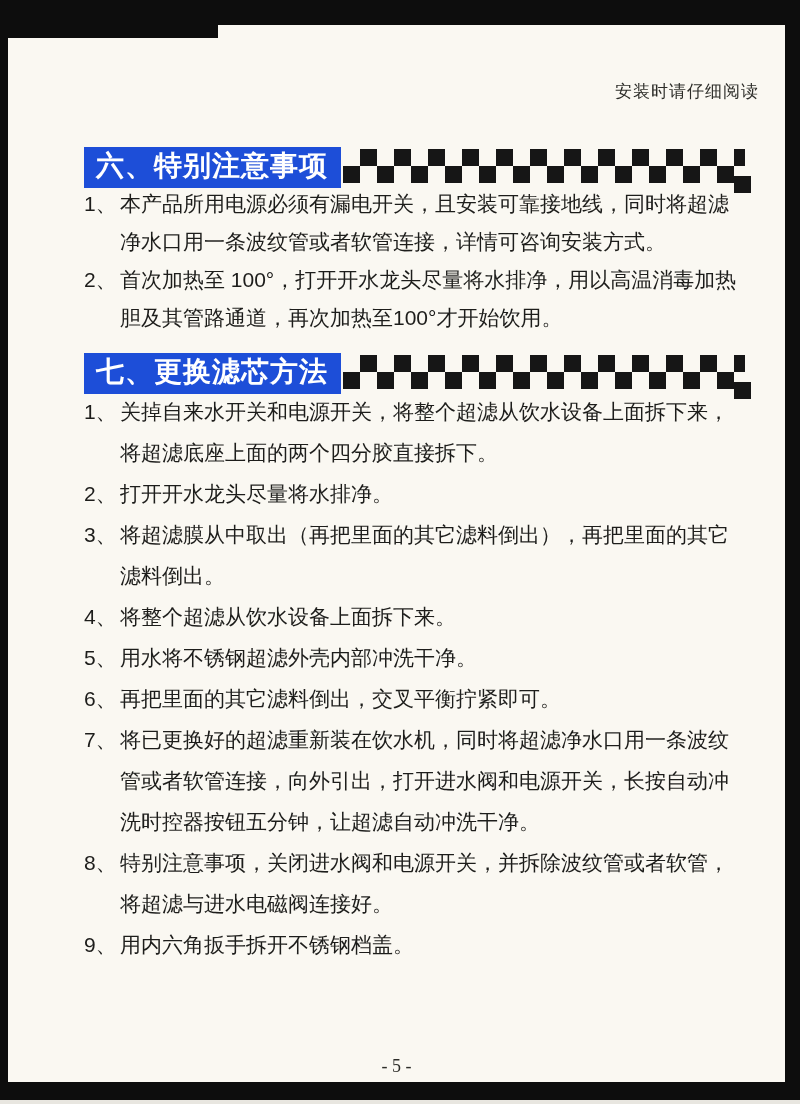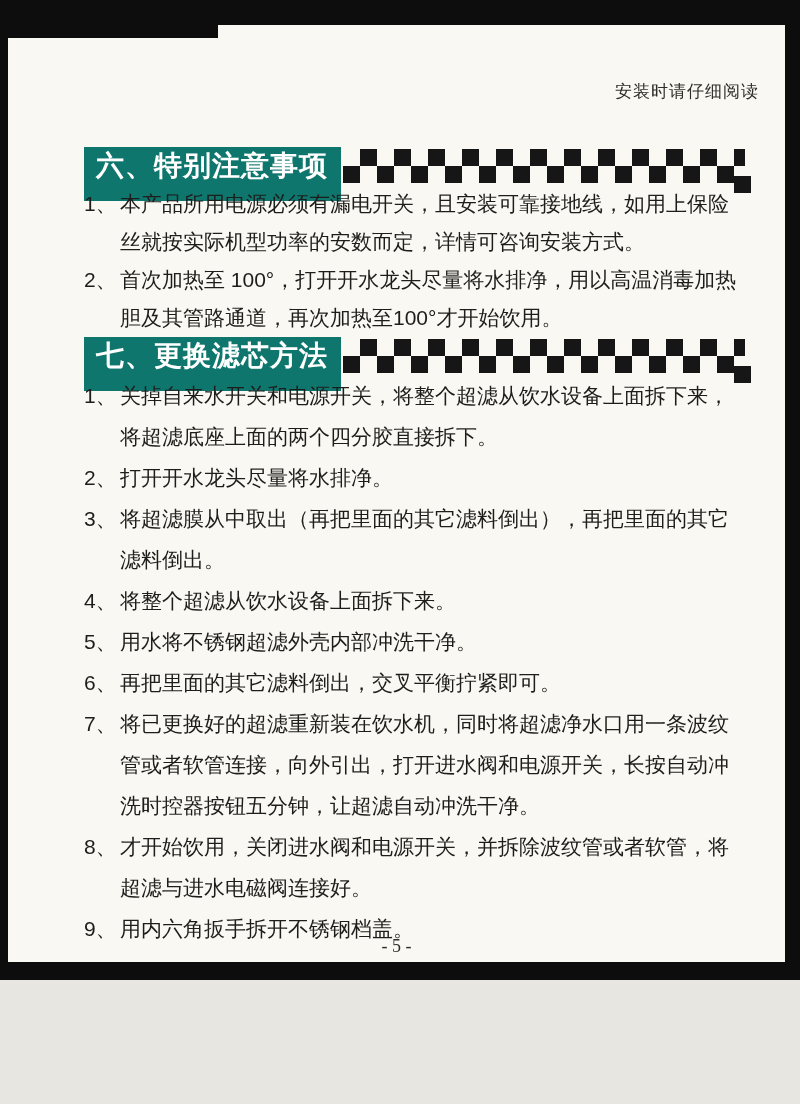--- a/index.html
+++ b/index.html
@@ -1,18 +1,18 @@
 <!DOCTYPE html>
 <html><head>
 <meta charset="utf-8">
 <style>
   html,body{margin:0;padding:0;background:#e8e6e0;}
   .page{
     position:relative;
-    width:800px;height:980px;
+    width:800px;height:1100px;
     box-sizing:border-box;
     background:#faf8f2;
     border-style:solid;
     border-color:#0d0d0d;
     border-width:25px 15px 18px 8px;
     font-family:"Liberation Sans","DejaVu Sans",sans-serif;
     color:#1d1d1b;
     overflow:hidden;
   }
   .corner-blob{
@@ -22,29 +22,29 @@
     margin:56px 26px 0 0;
     text-align:right;
     font-size:17px;line-height:22px;
     color:#2c2c28;
     letter-spacing:1px;
   }
   .content{
     padding:0 40px 0 76px;
   }
   .section{margin-top:44px;}
-  .section.second{margin-top:0;}
+  .section.second{margin-top:16px;}
   .section-header{
     display:flex;align-items:flex-start;height:38px;
   }
   .title-bar{
-    background:#0f766e;color:#ffffff;
+    background:#1d4ed8;color:#ffffff;
     font-size:28px;font-weight:bold;
     line-height:38px;height:38px;
-    padding:0 13px 16px 12px;
+    padding:0 13px 3px 12px;
     white-space:nowrap;
     letter-spacing:1px;
   }
   .checker{
     flex:1;height:34px;margin:2px 0 0 2px;
     background:repeating-conic-gradient(#161616 0% 25%, transparent 0% 50%);
     background-size:34px 34px;
     position:relative;
   }
   .checker::after{
@@ -81,21 +81,21 @@
   <div class="content">
 
     <div class="section">
       <div class="section-header">
         <div class="title-bar">六、特别注意事项</div>
         <div class="checker"></div>
       </div>
       <ul class="items">
         <li class="item">
           <span class="num">1、</span>
-          <span class="txt">本产品所用电源必须有漏电开关，且安装可靠接地线，如用上保险丝就按实际机型功率的安数而定，详情可咨询安装方式。</span>
+          <span class="txt">本产品所用电源必须有漏电开关，且安装可靠接地线，同时将超滤净水口用一条波纹管或者软管连接，详情可咨询安装方式。</span>
         </li>
         <li class="item">
           <span class="num">2、</span>
           <span class="txt">首次加热至 100°，打开开水龙头尽量将水排净，用以高温消毒加热胆及其管路通道，再次加热至100°才开始饮用。</span>
         </li>
       </ul>
     </div>
 
     <div class="section second">
       <div class="section-header">
@@ -126,21 +126,21 @@
         <li class="item">
           <span class="num">6、</span>
           <span class="txt">再把里面的其它滤料倒出，交叉平衡拧紧即可。</span>
         </li>
         <li class="item">
           <span class="num">7、</span>
           <span class="txt">将已更换好的超滤重新装在饮水机，同时将超滤净水口用一条波纹管或者软管连接，向外引出，打开进水阀和电源开关，长按自动冲洗时控器按钮五分钟，让超滤自动冲洗干净。</span>
         </li>
         <li class="item">
           <span class="num">8、</span>
-          <span class="txt">才开始饮用，关闭进水阀和电源开关，并拆除波纹管或者软管，将超滤与进水电磁阀连接好。</span>
+          <span class="txt">特别注意事项，关闭进水阀和电源开关，并拆除波纹管或者软管，将超滤与进水电磁阀连接好。</span>
         </li>
         <li class="item">
           <span class="num">9、</span>
           <span class="txt">用内六角扳手拆开不锈钢档盖。</span>
         </li>
       </ul>
     </div>
 
   </div>
 

